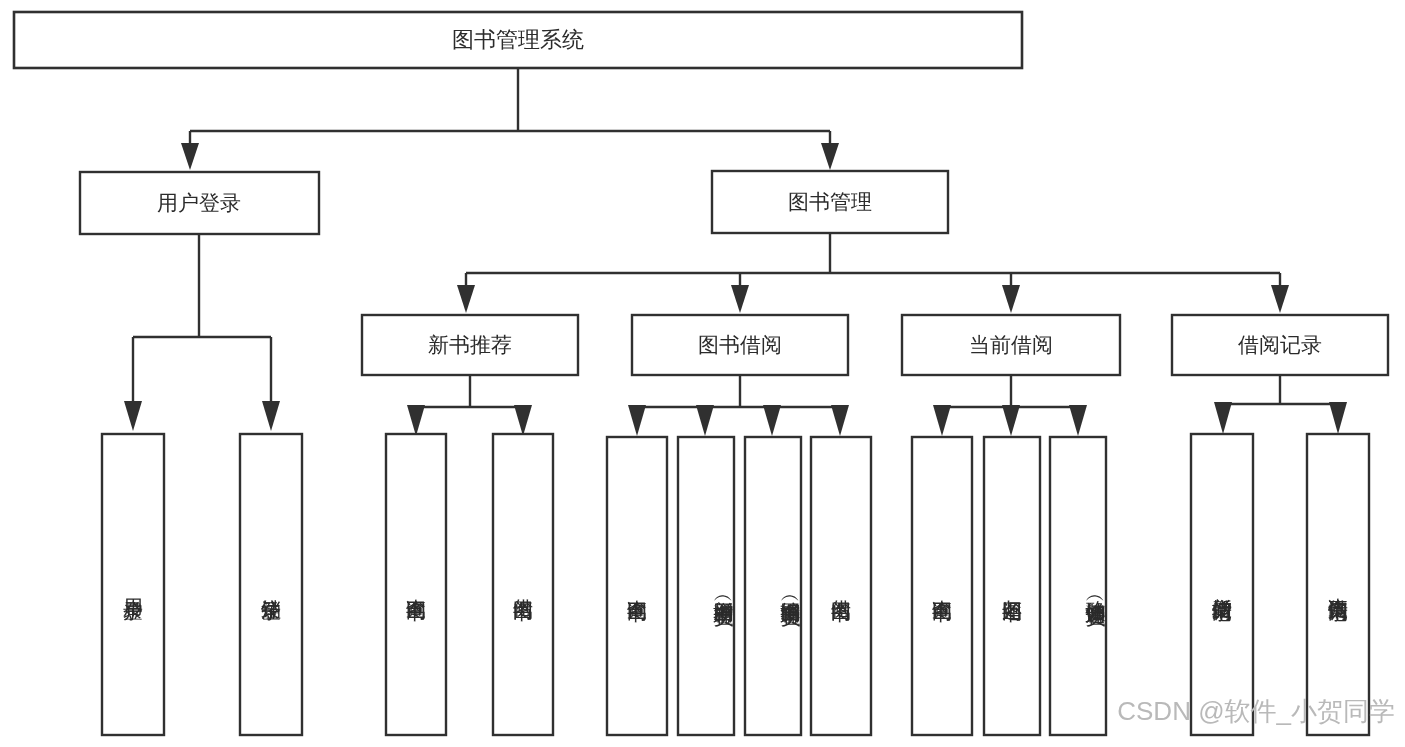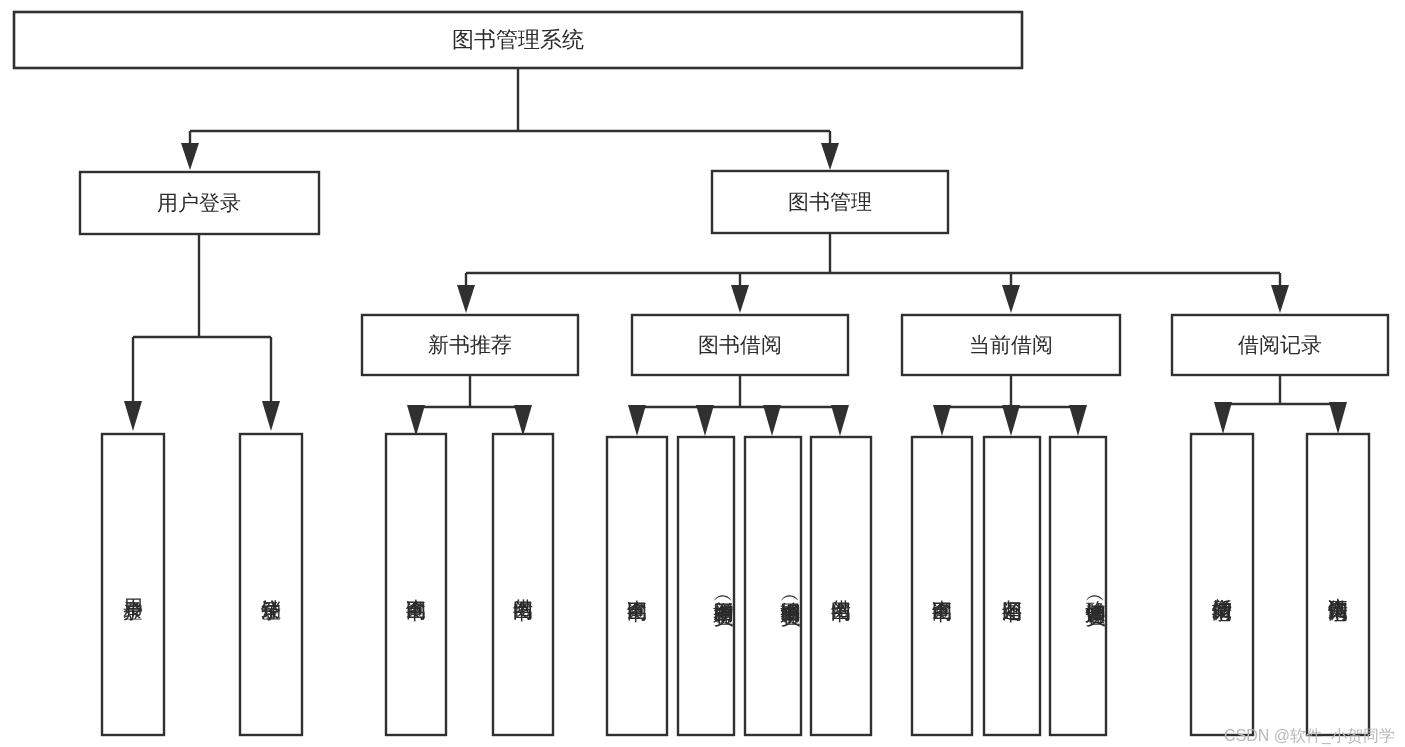--- a/index.html
+++ b/index.html
@@ -63,23 +63,23 @@
     fill: none;
     stroke-linecap: butt;
   }
   .arrow-head {
     fill: #303030;
     stroke: none;
   }
   .watermark {
     position: absolute;
     right: 10px;
-    bottom: 0;
-    font-family: "Liberation Sans", "DejaVu Sans", sans-serif;
-    font-size: 16px;
+    bottom: 18px;
+    font-family: "Liberation Sans", "DejaVu Sans", sans-serif;
+    font-size: 26px;
     color: #b9b9b9;
     white-space: nowrap;
     pointer-events: none;
     padding-left: 18px;
   }
 </style>
 </head>
 <body>
 
 <div id="diagram-root">

